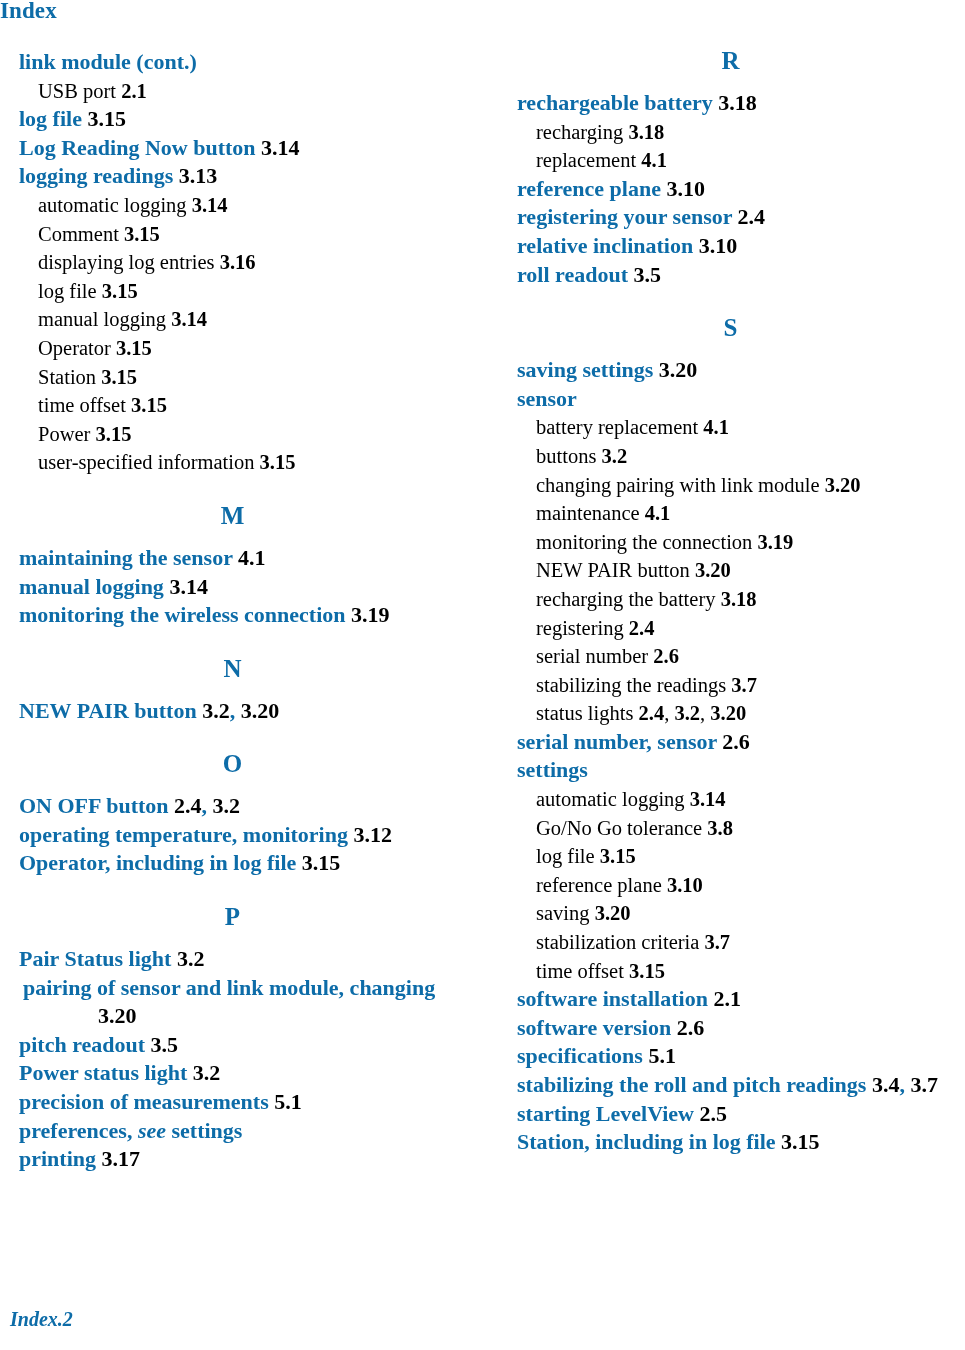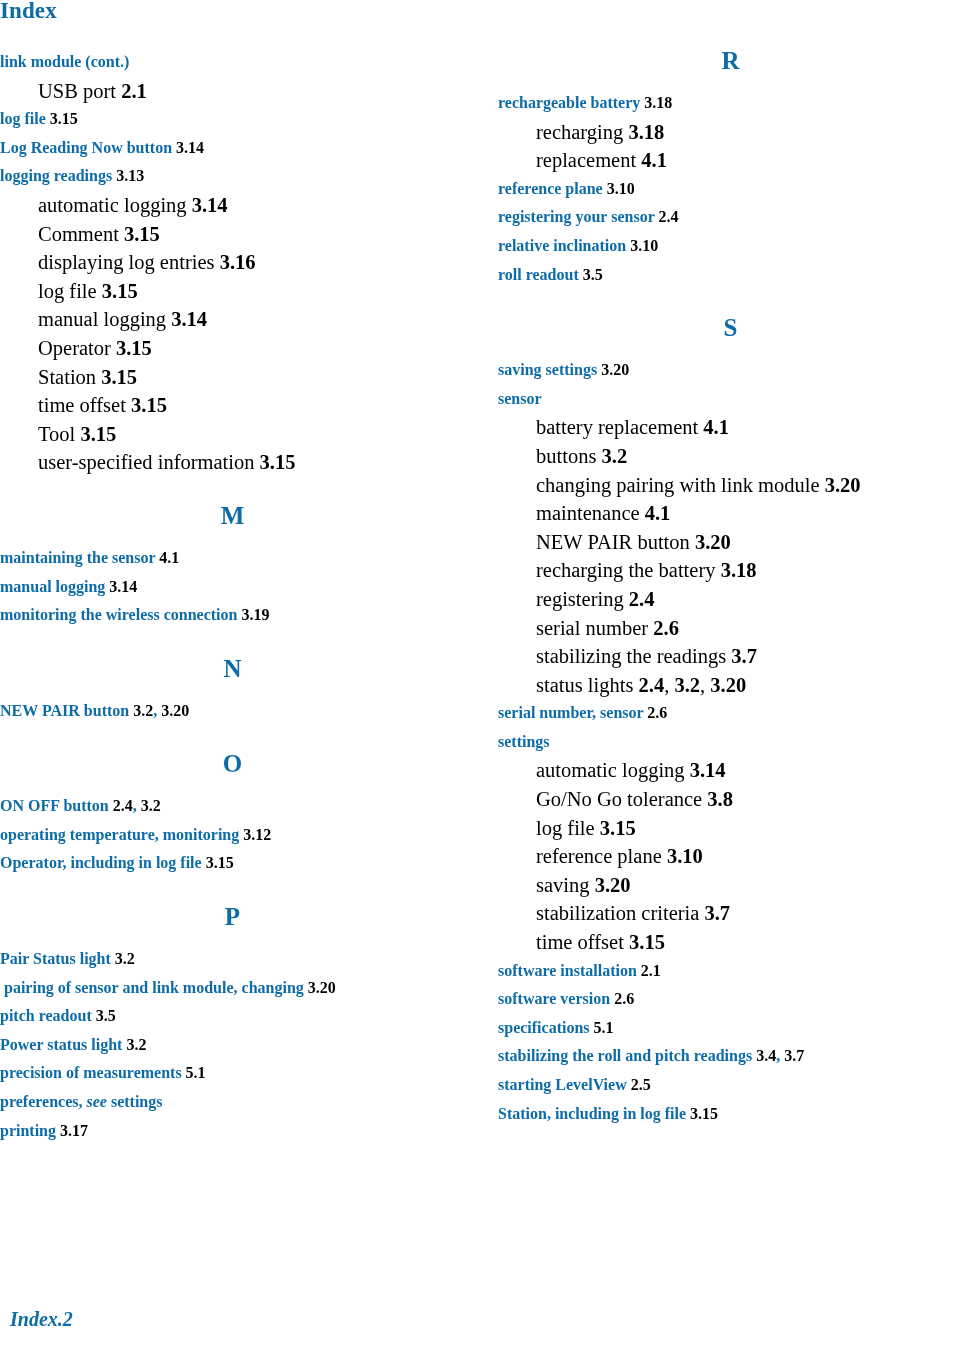--- a/index.html
+++ b/index.html
@@ -48,27 +48,28 @@
     text-align: center;
     font-size: 25px;
     font-weight: bold;
     color: #0d6ca8;
     line-height: 1.0;
     margin: 26px 0 16px 0;
   }
   .section-letter.first { margin-top: 0; }
 
   .entry {
-    font-size: 16px;
+    font-size: 22px;
     line-height: 28.6px;
     color: #0d6ca8;
     font-weight: bold;
     text-indent: -0px;
     padding-left: 0px;
     white-space: normal;
+    margin-left: 19px;
   }
   .entry .pg {
     color: #000000;
     font-weight: bold;
   }
   .entry .sep {
     color: #0d6ca8;
     font-weight: bold;
   }
   .entry .see {
@@ -122,21 +123,21 @@
         <div class="entry"><span>Log Reading Now button</span> <span class="pg">3.14</span></div>
         <div class="entry"><span>logging readings</span> <span class="pg">3.13</span></div>
         <div class="subentry"><span>automatic logging</span> <span class="pg">3.14</span></div>
         <div class="subentry"><span>Comment</span> <span class="pg">3.15</span></div>
         <div class="subentry"><span>displaying log entries</span> <span class="pg">3.16</span></div>
         <div class="subentry"><span>log file</span> <span class="pg">3.15</span></div>
         <div class="subentry"><span>manual logging</span> <span class="pg">3.14</span></div>
         <div class="subentry"><span>Operator</span> <span class="pg">3.15</span></div>
         <div class="subentry"><span>Station</span> <span class="pg">3.15</span></div>
         <div class="subentry"><span>time offset</span> <span class="pg">3.15</span></div>
-        <div class="subentry"><span>Tool</span> <span class="pg">3.15</span></div>
+        <div class="subentry"><span>Power</span> <span class="pg">3.15</span></div>
         <div class="subentry"><span>user-specified information</span> <span class="pg">3.15</span></div>
         <div class="section-letter">M</div>
         <div class="entry"><span>maintaining the sensor</span> <span class="pg">4.1</span></div>
         <div class="entry"><span>manual logging</span> <span class="pg">3.14</span></div>
         <div class="entry"><span>monitoring the wireless connection</span> <span class="pg">3.19</span></div>
         <div class="section-letter">N</div>
         <div class="entry"><span>NEW PAIR button</span> <span class="pg">3.2</span><span class="sep">, </span><span class="pg">3.20</span></div>
         <div class="section-letter">O</div>
         <div class="entry"><span>ON OFF button</span> <span class="pg">2.4</span><span class="sep">, </span><span class="pg">3.2</span></div>
         <div class="entry"><span>operating temperature, monitoring</span> <span class="pg">3.12</span></div>
@@ -159,20 +160,21 @@
         <div class="entry"><span>registering your sensor</span> <span class="pg">2.4</span></div>
         <div class="entry"><span>relative inclination</span> <span class="pg">3.10</span></div>
         <div class="entry"><span>roll readout</span> <span class="pg">3.5</span></div>
         <div class="section-letter">S</div>
         <div class="entry"><span>saving settings</span> <span class="pg">3.20</span></div>
         <div class="entry"><span>sensor</span></div>
         <div class="subentry"><span>battery replacement</span> <span class="pg">4.1</span></div>
         <div class="subentry"><span>buttons</span> <span class="pg">3.2</span></div>
         <div class="subentry"><span>changing pairing with link module</span> <span class="pg">3.20</span></div>
         <div class="subentry"><span>maintenance</span> <span class="pg">4.1</span></div>
+        <div class="subentry"><span>monitoring the connection</span> <span class="pg">3.19</span></div>
         <div class="subentry"><span>NEW PAIR button</span> <span class="pg">3.20</span></div>
         <div class="subentry"><span>recharging the battery</span> <span class="pg">3.18</span></div>
         <div class="subentry"><span>registering</span> <span class="pg">2.4</span></div>
         <div class="subentry"><span>serial number</span> <span class="pg">2.6</span></div>
         <div class="subentry"><span>stabilizing the readings</span> <span class="pg">3.7</span></div>
         <div class="subentry"><span>status lights</span> <span class="pg">2.4</span><span class="sep">, </span><span class="pg">3.2</span><span class="sep">, </span><span class="pg">3.20</span></div>
         <div class="entry"><span>serial number, sensor</span> <span class="pg">2.6</span></div>
         <div class="entry"><span>settings</span></div>
         <div class="subentry"><span>automatic logging</span> <span class="pg">3.14</span></div>
         <div class="subentry"><span>Go/No Go tolerance</span> <span class="pg">3.8</span></div>

